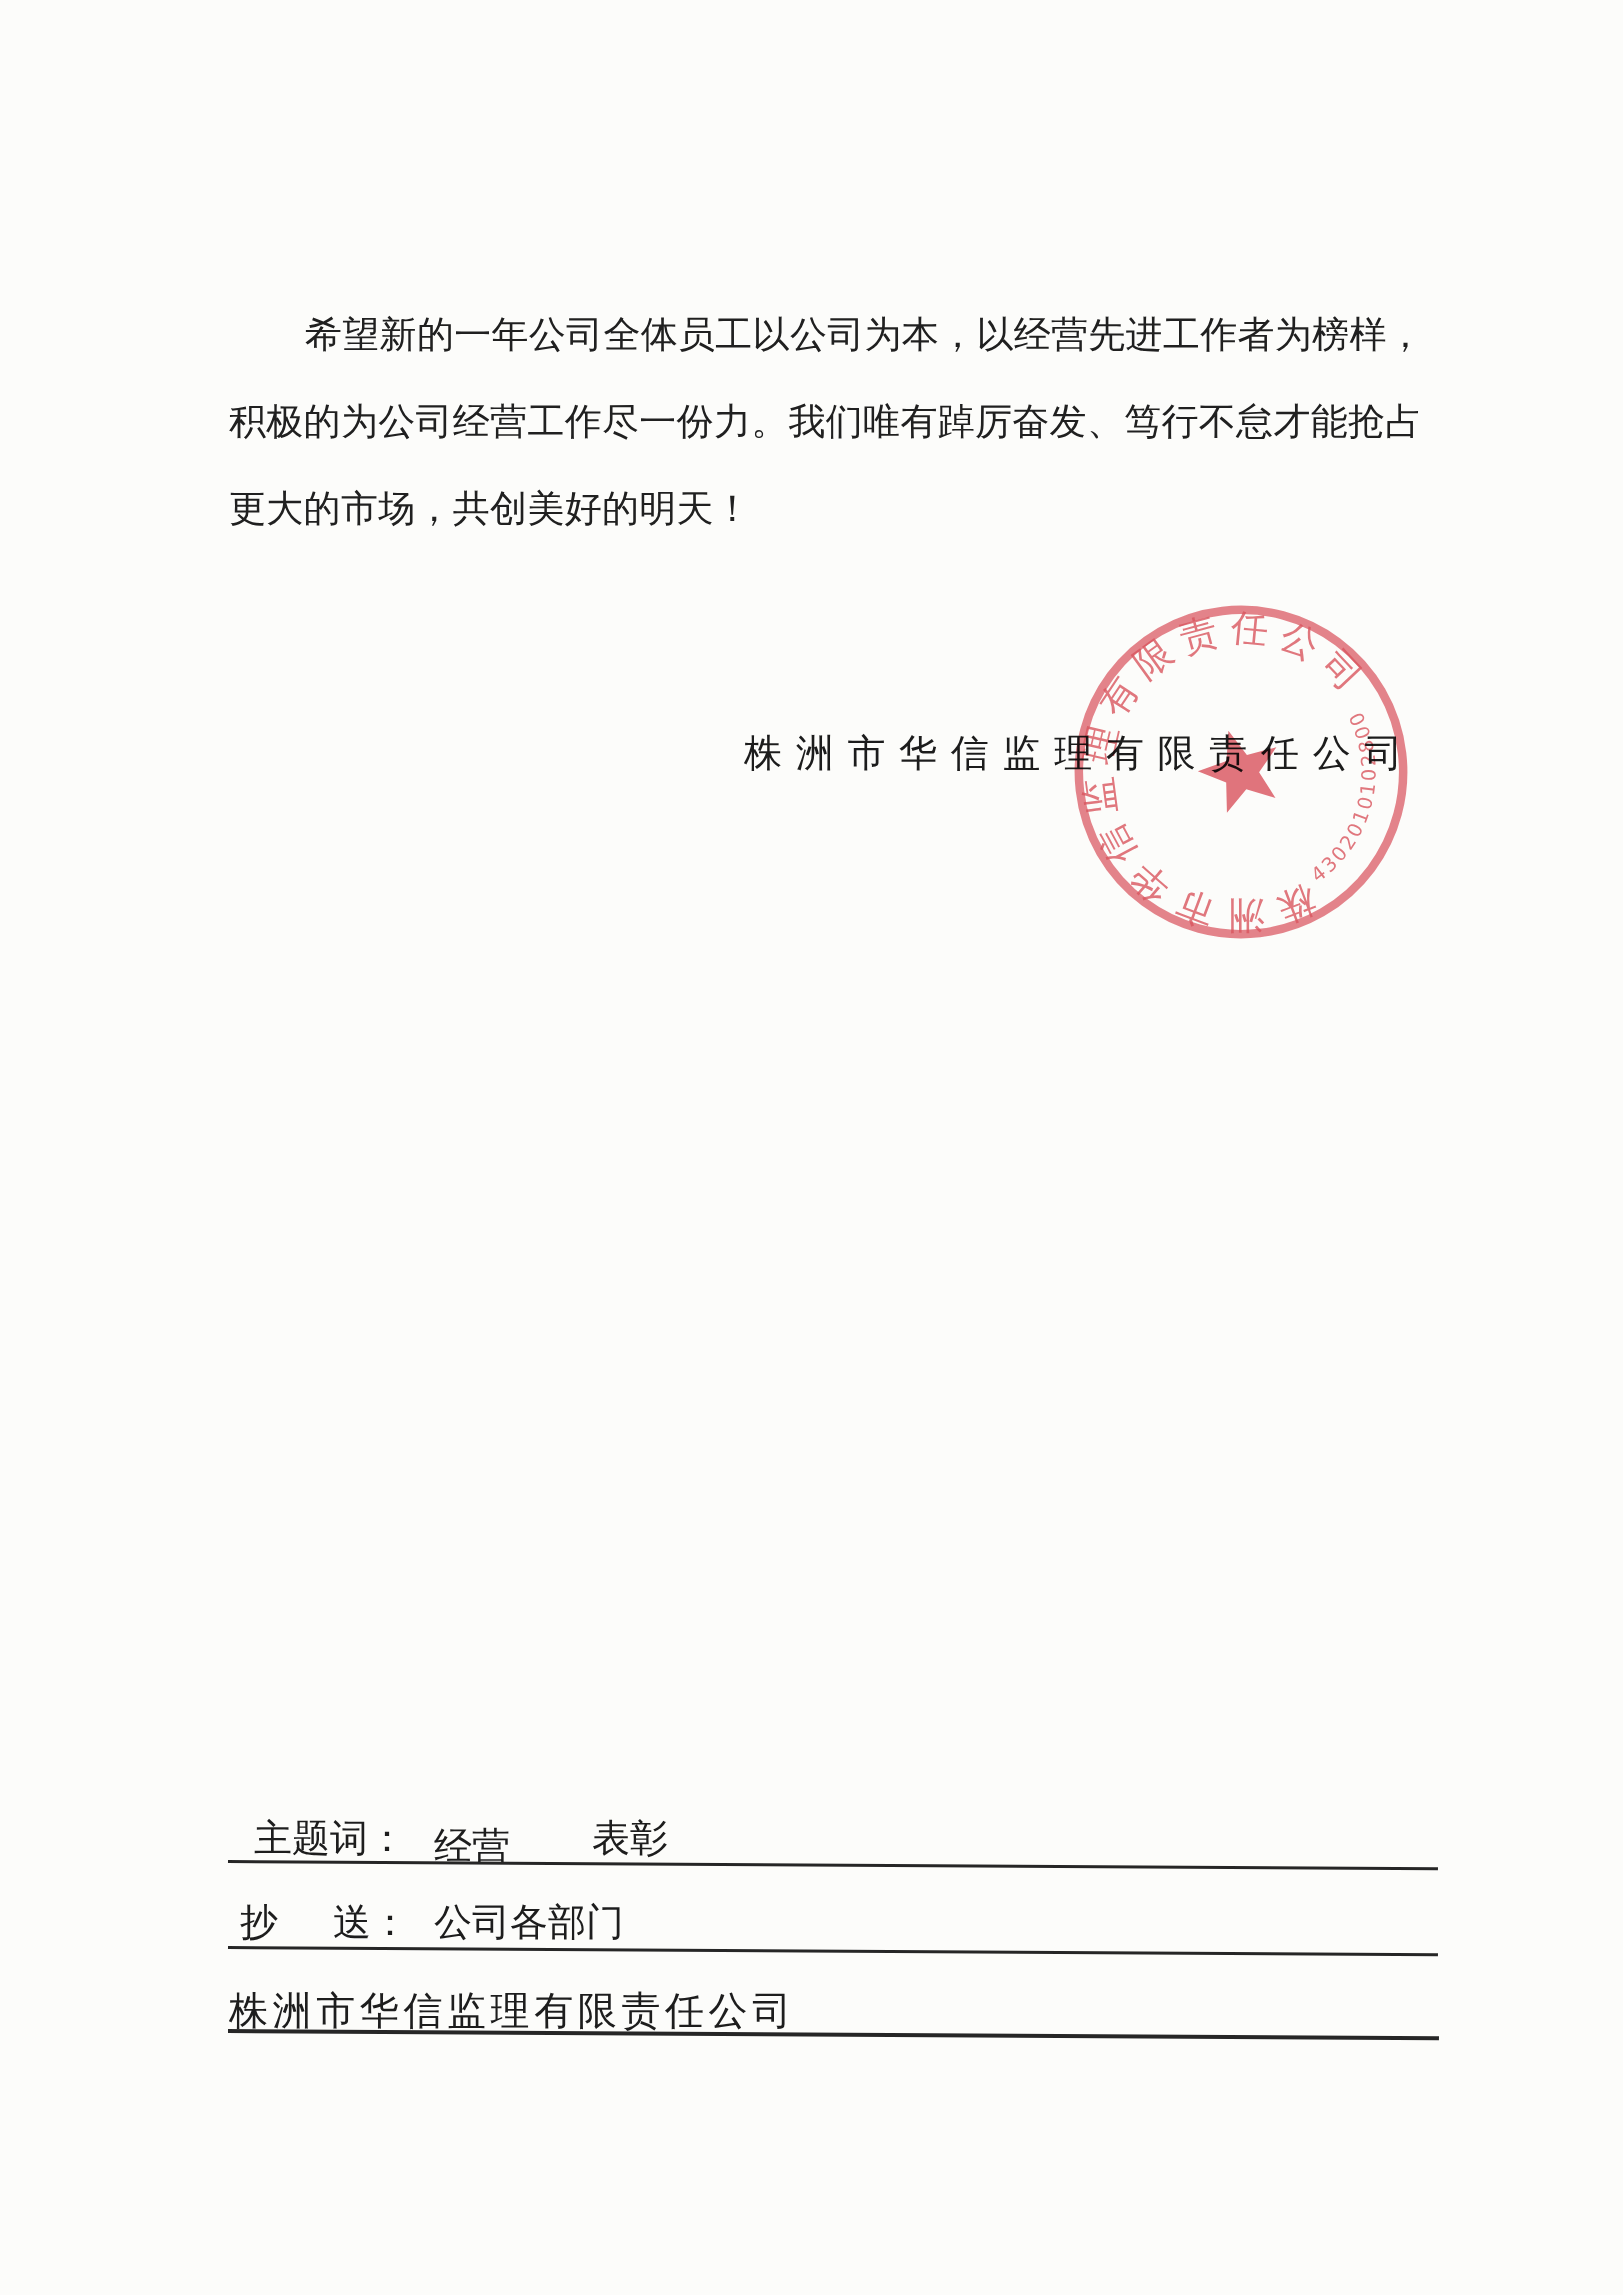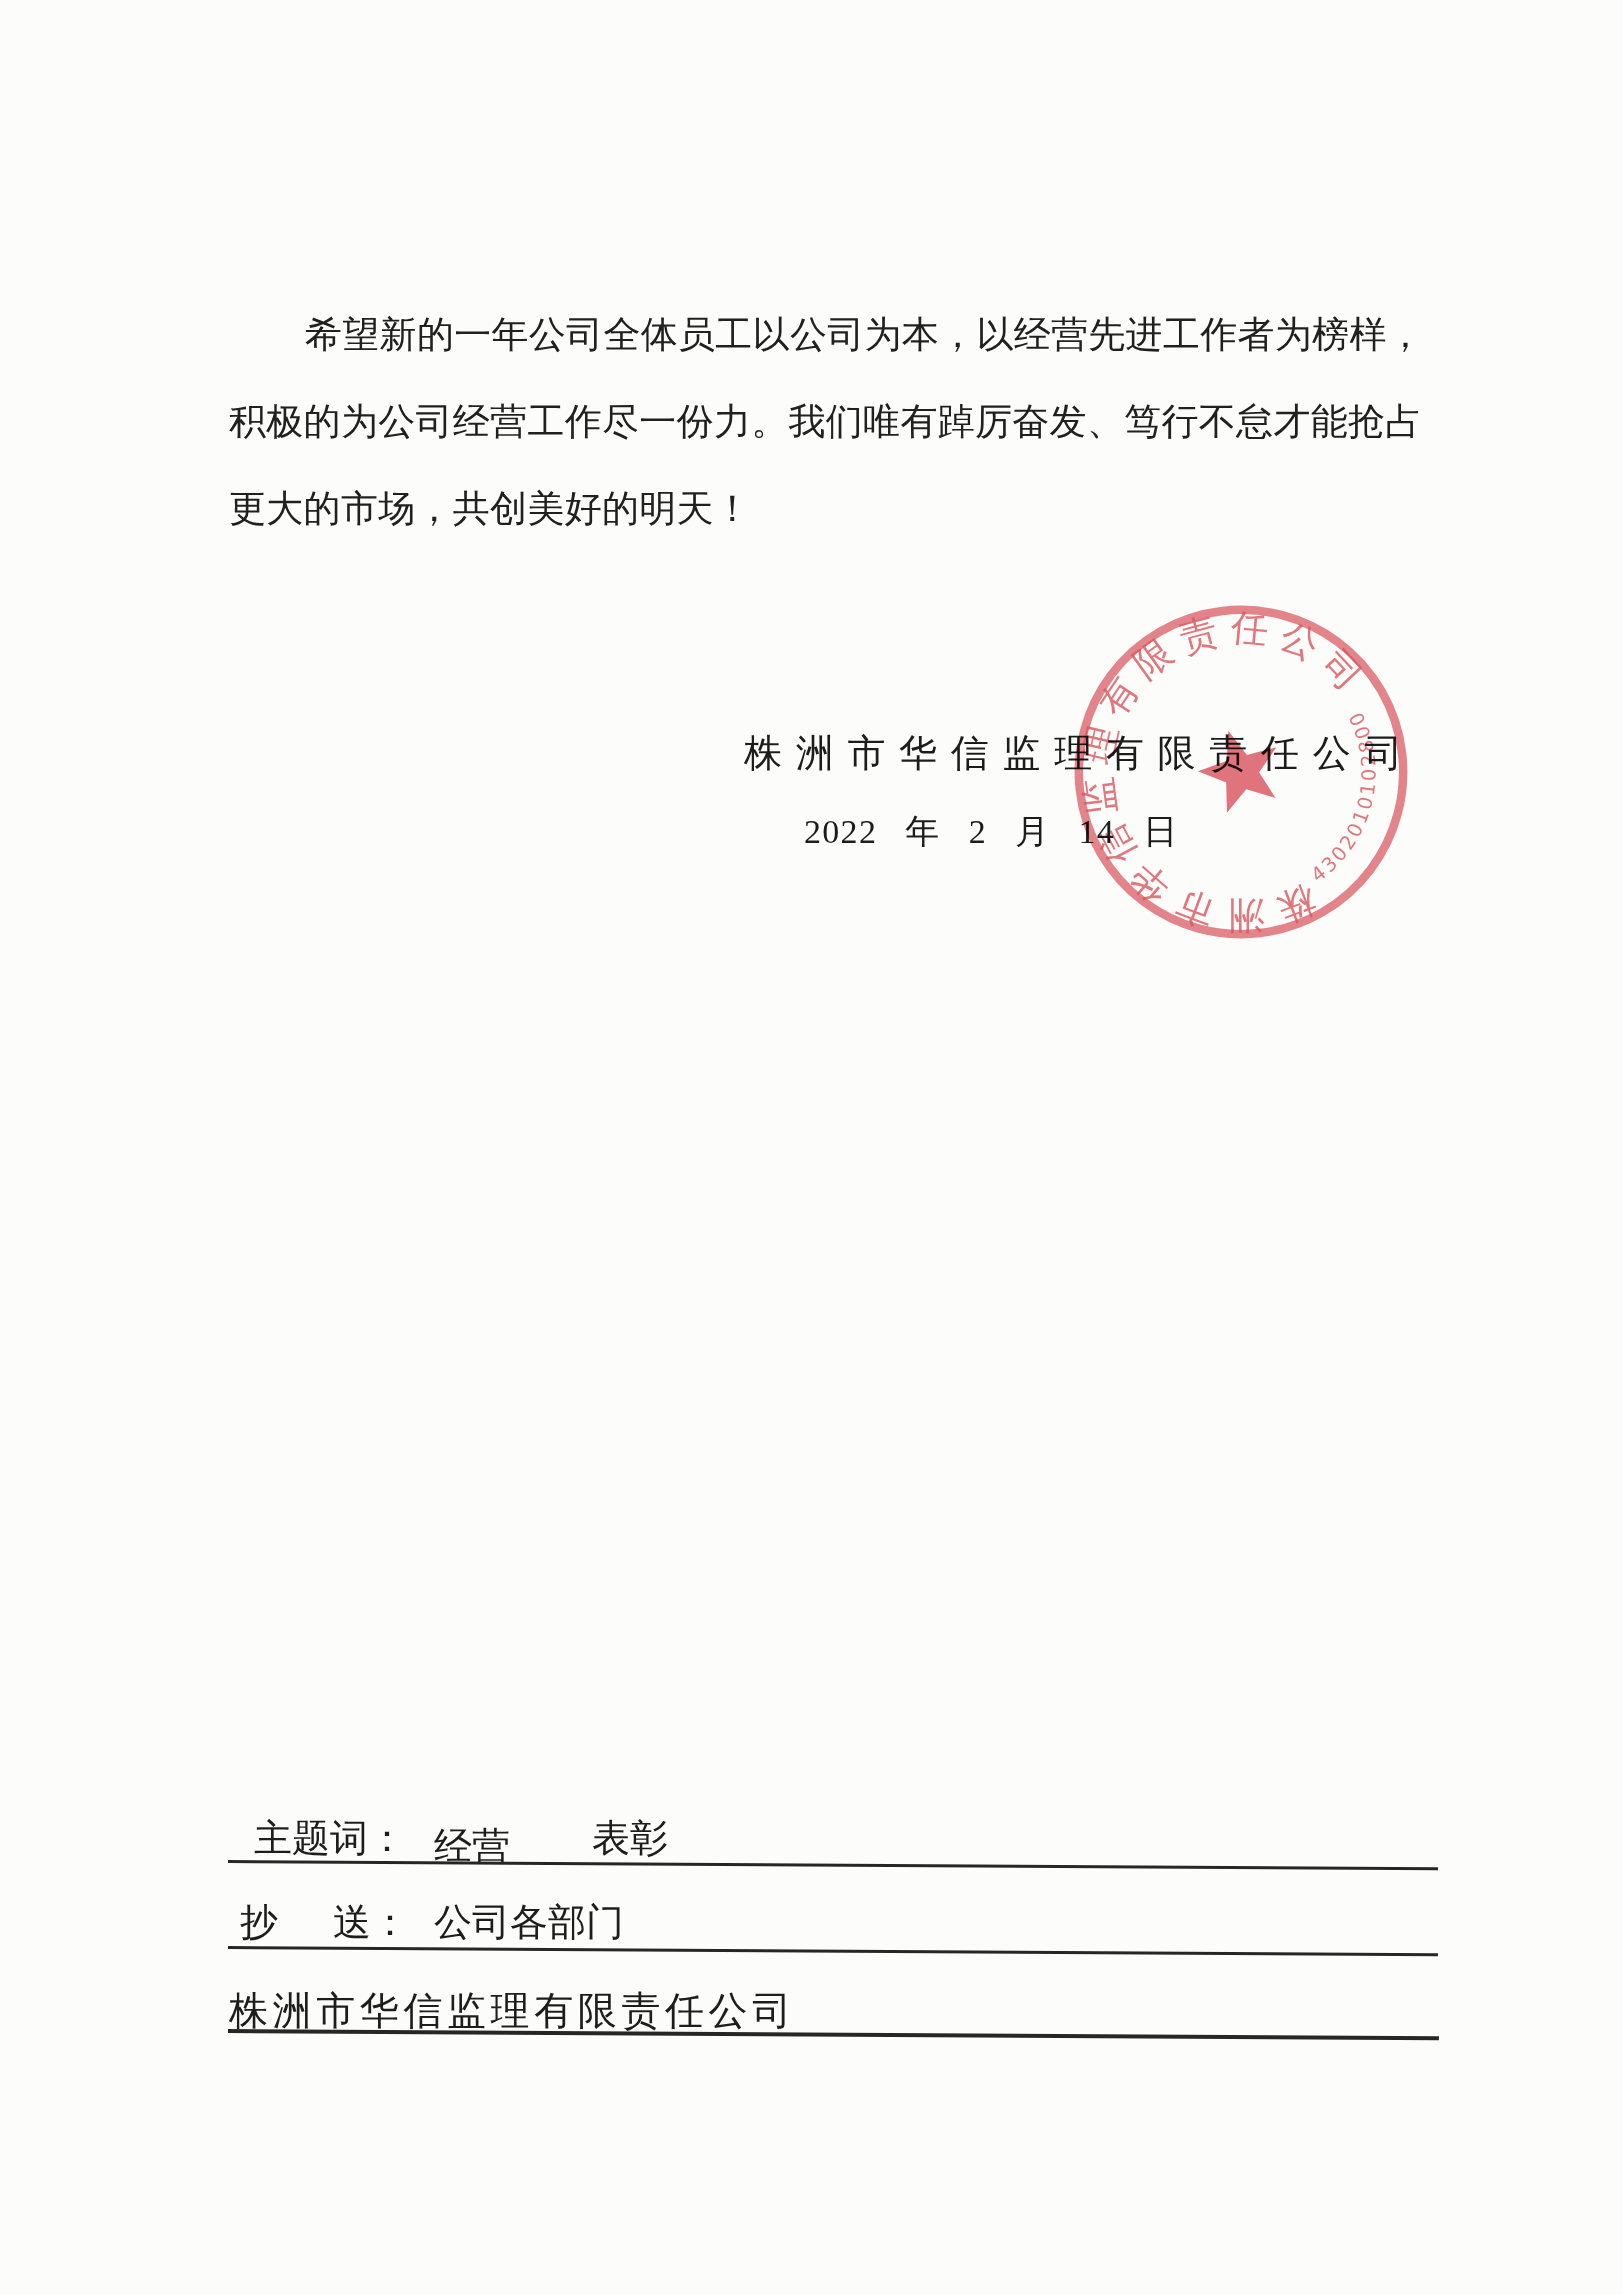--- a/index.html
+++ b/index.html
@@ -45,21 +45,20 @@
 </head>
 <body>
 
 <div class="page">
 
   <div class="abs para-line" style="left:305px;top:314px;">希望新的一年公司全体员工以公司为本，以经营先进工作者为榜样，</div>
   <div class="abs para-line" style="left:229px;top:401px;">积极的为公司经营工作尽一份力。我们唯有踔厉奋发、笃行不怠才能抢占</div>
   <div class="abs para-line" style="left:229px;top:488px;">更大的市场，共创美好的明天！</div>
 
   <div class="abs sign-company" style="left:744px;top:730px;">株洲市华信监理有限责任公司</div>
-  <div class="abs sign-date" style="left:804px;top:810px;">2022 年 2 月 14 日</div>
 
   <div class="seal-wrap">
     <svg width="340" height="340" viewBox="0 0 520 520">
       <defs>
         <path id="sealTopArc" d="M 121 404 A 200 200 0 1 1 399 404" fill="none"></path>
         <path id="sealBotArc" d="M 120.8 411.9 A 206 206 0 0 0 399.2 411.9" fill="none"></path>
       </defs>
       <g transform="rotate(-75 260 260)">
         <circle cx="260" cy="260" r="248" fill="none" stroke="#d8434f" stroke-width="13" stroke-opacity="0.72"></circle>
         <polygon transform="rotate(58 260 260)" fill="#d8434f" fill-opacity="0.82" points="260,194 276.3,237.6 322.8,239.6 286.3,268.6 298.8,313.4 260,287.7 221.2,313.4 233.7,268.6 197.2,239.6 243.7,237.6"></polygon>

